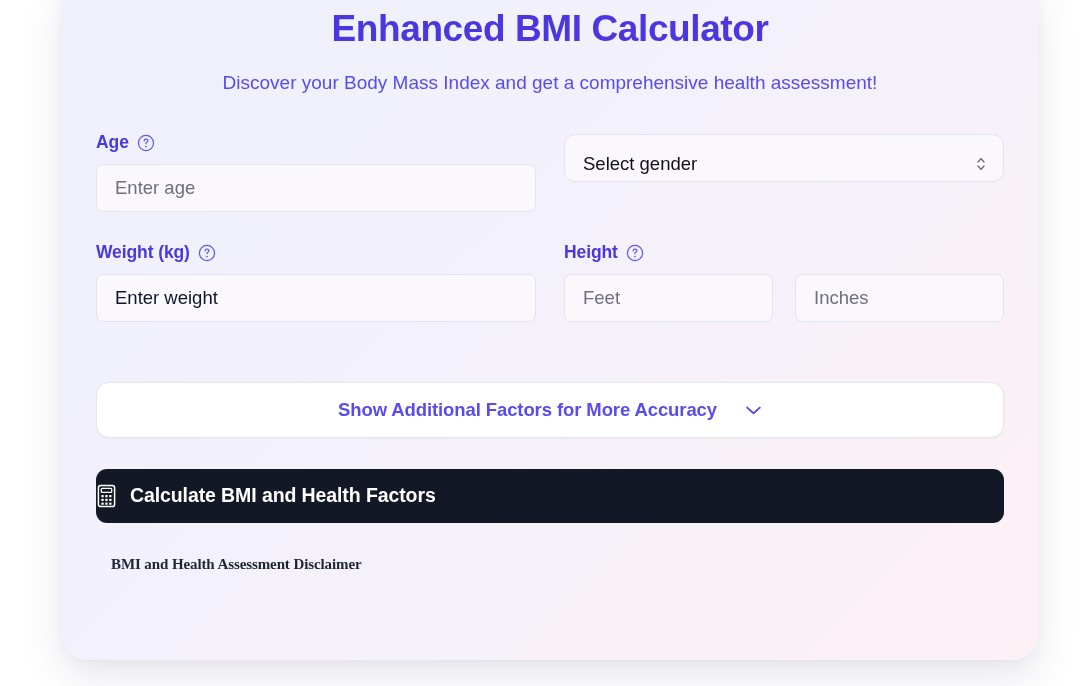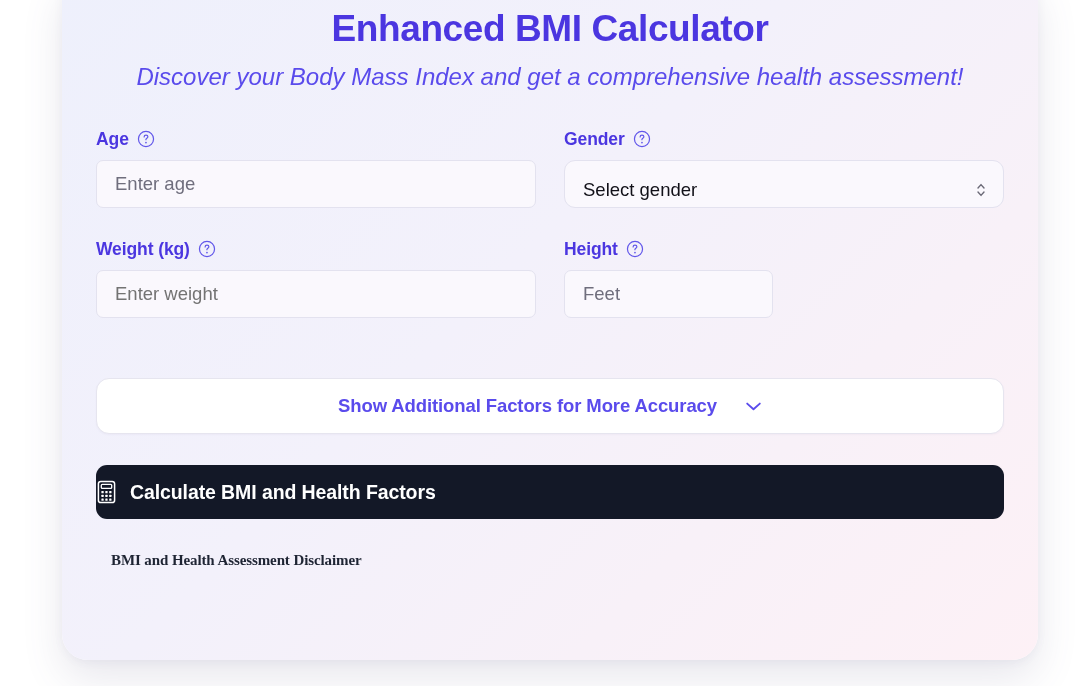--- a/index.html
+++ b/index.html
@@ -38,26 +38,25 @@
     text-align: center;
     font-size: 37px;
     font-weight: 700;
     letter-spacing: -0.4px;
     color: #4b36e0;
     line-height: 1.22;
     margin-top: 6px;
   }
   .card-subtitle {
     text-align: center;
-    font-size: 24px;
+    font-size: 19px;
     font-weight: 400;
     color: #5a4bec;
-    margin-top: 10px;
+    margin-top: 20px;
     line-height: 1.3;
-    font-style: italic;
   }
 
   
   .form-grid {
     margin-top: 38px;
     display: grid;
     grid-template-columns: 1fr 1fr;
     column-gap: 28px;
     row-gap: 0;
   }
@@ -202,30 +201,20 @@
               <circle cx="9.95" cy="14" r="0.95" fill="#6257ea"></circle>
             </svg>
           </span>
         </div>
         <div class="input">
           <span style="color:#6f6e7d">Enter age</span>
         </div>
       </div>
 
       <div class="field">
-        <div class="field-label">
-          <span class="label-text">Gender</span>
-          <span class="help-icon">
-            <svg viewBox="0 0 20 20" width="18" height="18" fill="none">
-              <circle cx="10" cy="10" r="8.4" stroke="#6257ea" stroke-width="1.35"></circle>
-              <path d="M7.9 7.7c0-1.2 1-2 2.1-2 1.2 0 2.1.8 2.1 1.9 0 1.3-1.3 1.5-1.8 2.1-.3.3-.4.6-.4 1.1" stroke="#6257ea" stroke-width="1.35" stroke-linecap="round"></path>
-              <circle cx="9.95" cy="14" r="0.95" fill="#6257ea"></circle>
-            </svg>
-          </span>
-        </div>
         <div class="select-box">
           <span class="select-value">Select gender</span>
           <span>
             <svg class="select-chevrons" viewBox="0 0 12 22" fill="none">
               <path d="M3 9 L6 5.6 L9 9" stroke="#6b6a77" stroke-width="1.4" stroke-linecap="round" stroke-linejoin="round"></path>
               <path d="M3 13 L6 16.4 L9 13" stroke="#6b6a77" stroke-width="1.4" stroke-linecap="round" stroke-linejoin="round"></path>
             </svg>
           </span>
         </div>
       </div>
@@ -235,38 +224,41 @@
           <span class="label-text">Weight (kg)</span>
           <span class="help-icon">
             <svg viewBox="0 0 20 20" width="18" height="18" fill="none">
               <circle cx="10" cy="10" r="8.4" stroke="#6257ea" stroke-width="1.35"></circle>
               <path d="M7.9 7.7c0-1.2 1-2 2.1-2 1.2 0 2.1.8 2.1 1.9 0 1.3-1.3 1.5-1.8 2.1-.3.3-.4.6-.4 1.1" stroke="#6257ea" stroke-width="1.35" stroke-linecap="round"></path>
               <circle cx="9.95" cy="14" r="0.95" fill="#6257ea"></circle>
             </svg>
           </span>
         </div>
         <div class="input">
-          <span style="color:#737373">Enter weight</span>
+          <span style="color:#0f172a">Enter weight</span>
         </div>
       </div>
 
       <div class="field row2">
         <div class="field-label">
           <span class="label-text">Height</span>
           <span class="help-icon">
             <svg viewBox="0 0 20 20" width="18" height="18" fill="none">
               <circle cx="10" cy="10" r="8.4" stroke="#6257ea" stroke-width="1.35"></circle>
               <path d="M7.9 7.7c0-1.2 1-2 2.1-2 1.2 0 2.1.8 2.1 1.9 0 1.3-1.3 1.5-1.8 2.1-.3.3-.4.6-.4 1.1" stroke="#6257ea" stroke-width="1.35" stroke-linecap="round"></path>
               <circle cx="9.95" cy="14" r="0.95" fill="#6257ea"></circle>
             </svg>
           </span>
         </div>
         <div class="height-pair">
           <div class="input">
             <span style="color:#6f6e7d">Feet</span>
+          </div>
+          <div class="input">
+            <span style="color:#6f6e7d">Inches</span>
           </div>
         </div>
       </div>
 
     </div>
 
     <div class="additional-btn">
       <span class="additional-label">Show Additional Factors for More Accuracy</span>
       <span>
         <svg class="chev-down" viewBox="0 0 17 12" fill="none">

